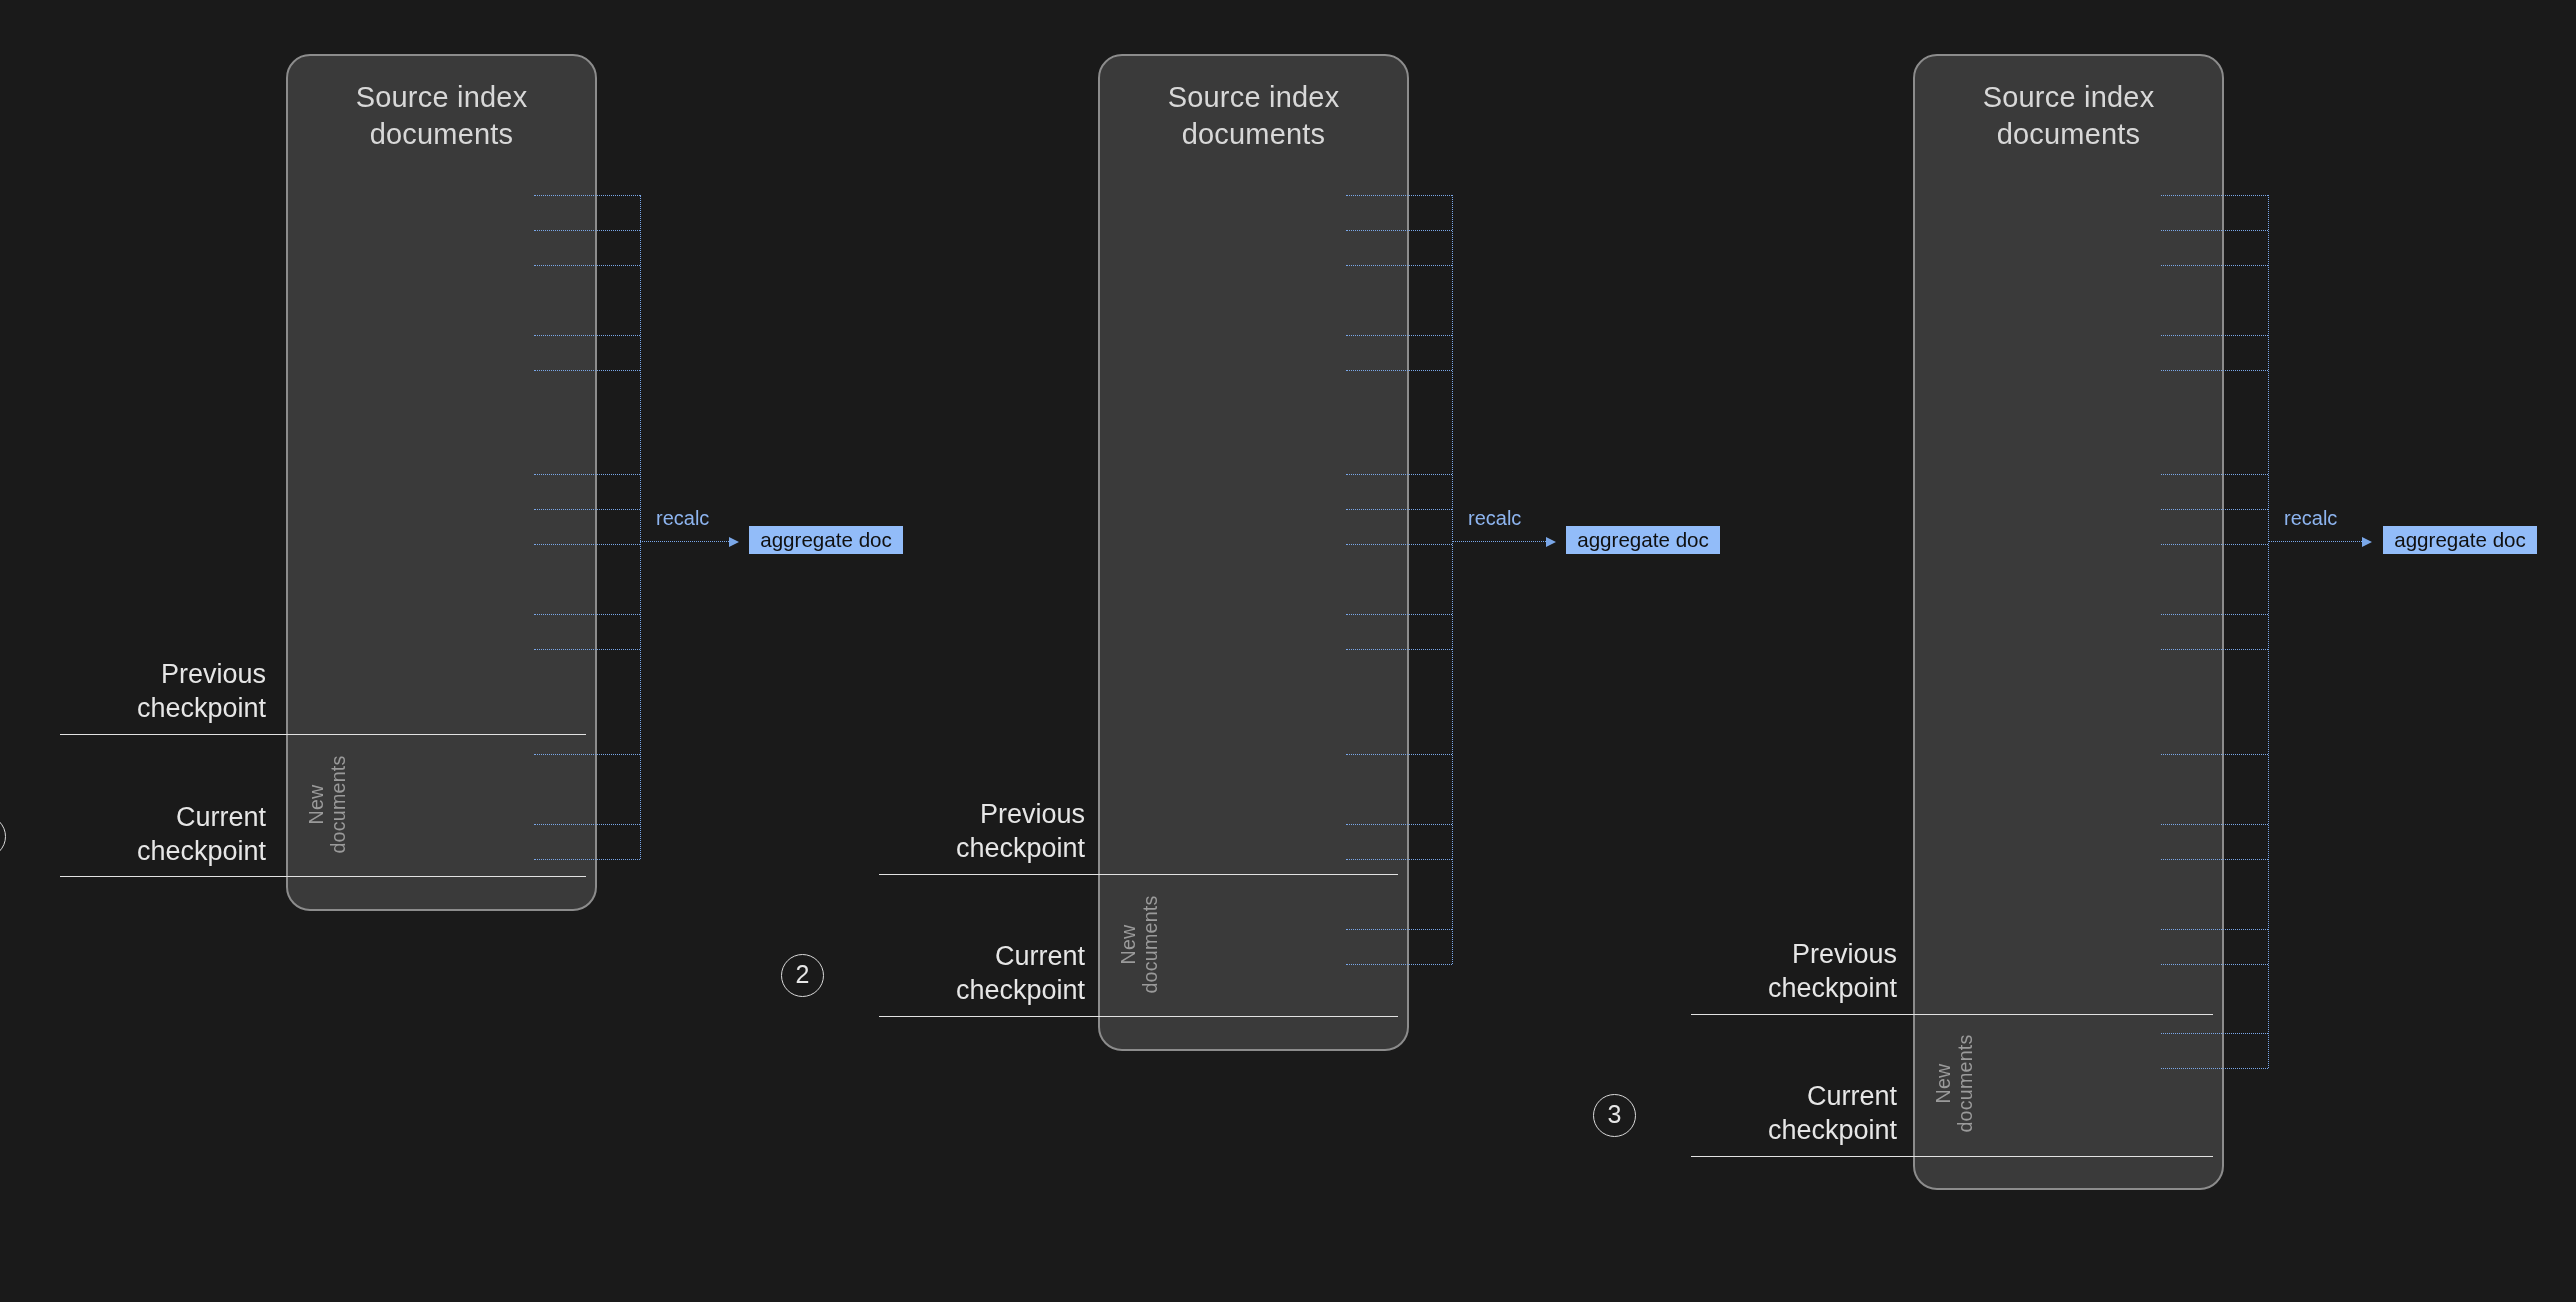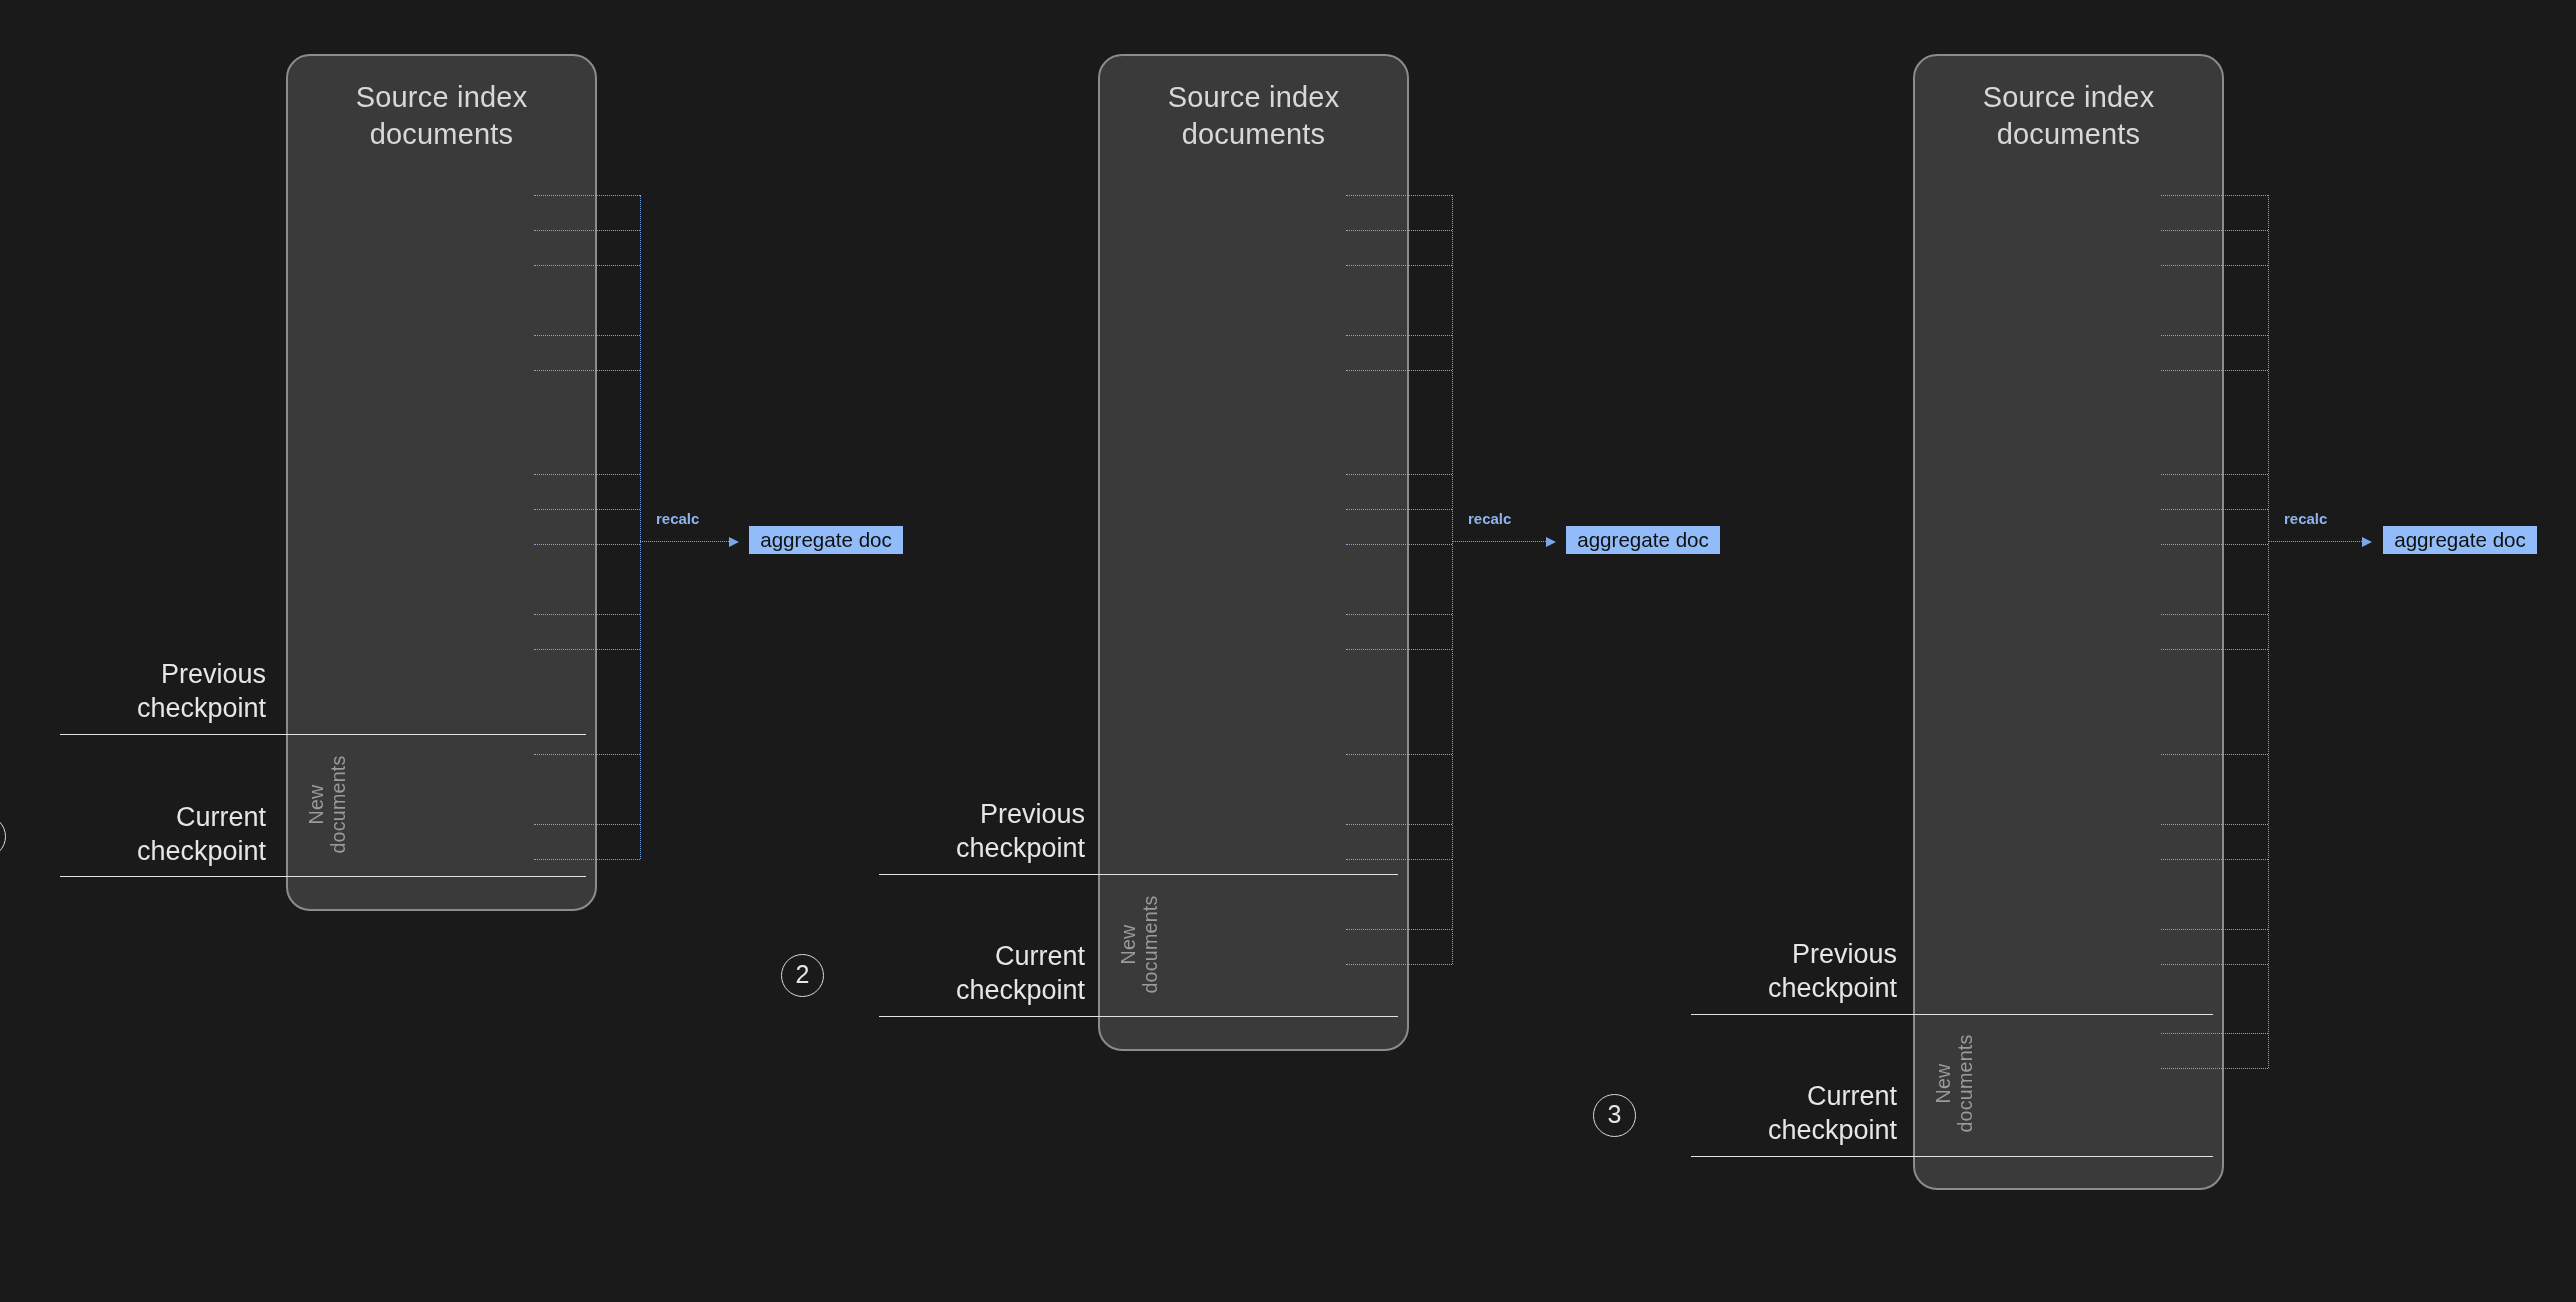--- a/index.html
+++ b/index.html
@@ -86,25 +86,24 @@
     position:absolute;
     width:0;height:0;
     border-left:10.3px solid #7aa7e8;
     border-top:5.6px solid transparent;
     border-bottom:5.6px solid transparent;
     z-index:5;
   }
   .recalc-label{
     position:absolute;
     color:#8db4ef;
-    font-size:15px;
+    font-size:20px;
     line-height:23.4px;
     z-index:5;
     white-space:nowrap;
-    font-weight:bold;
   }
   .aggdoc{
     position:absolute;
     background:#92bcf9;
     color:#101010;
     font-size:20.6px;
     line-height:28px;
     height:28px;
     padding:0 11.2px;
     white-space:nowrap;

